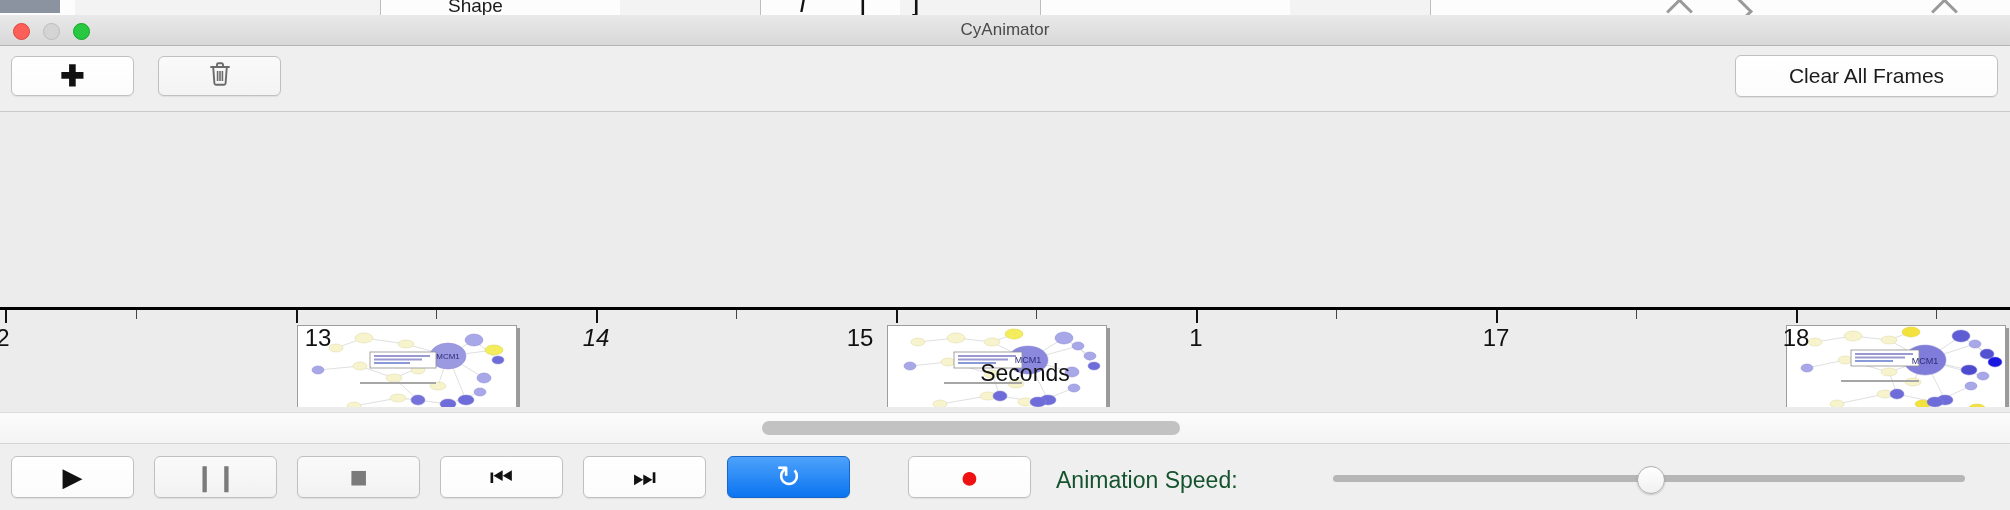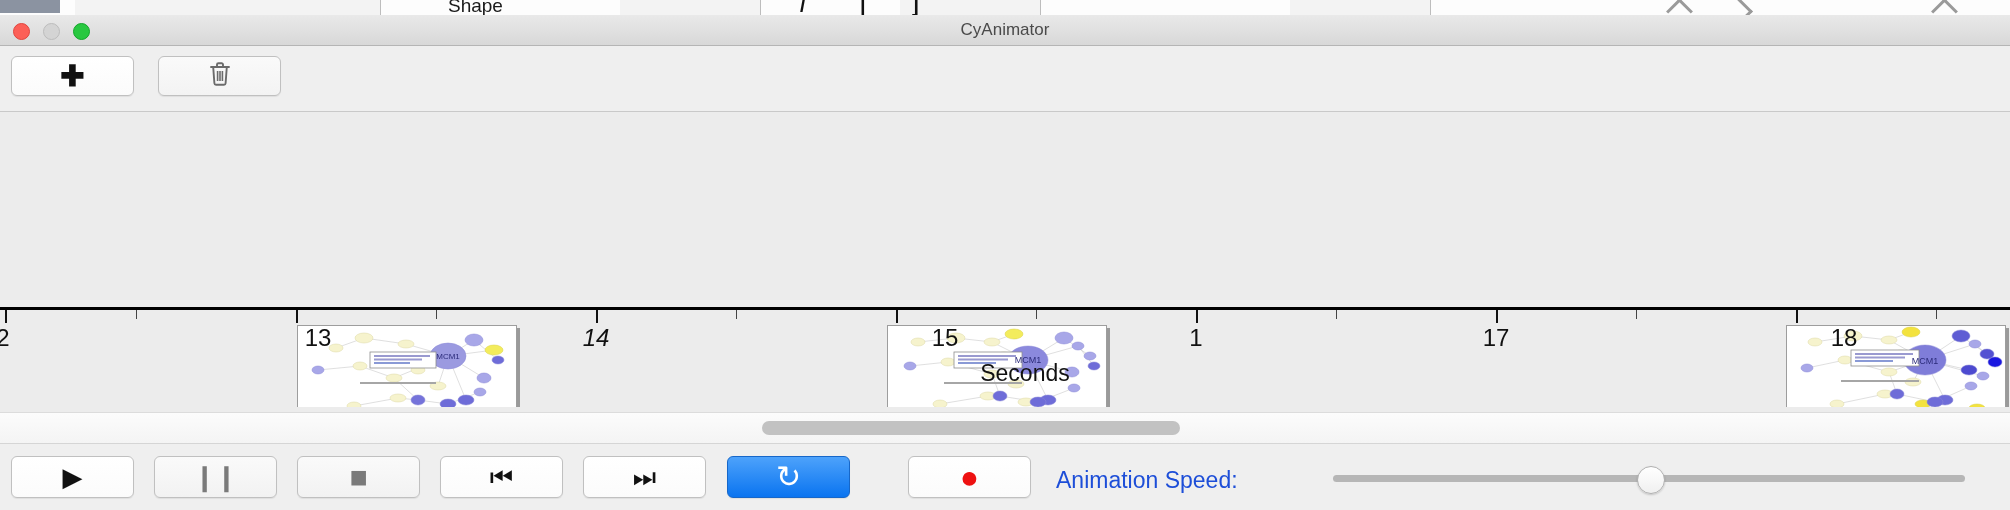--- a/index.html
+++ b/index.html
@@ -132,21 +132,21 @@
   #play-btn{left:11px;width:123px;}
   #pause-btn{left:154px;width:123px;}
   #stop-btn{left:297px;width:123px;}
   #prev-frame-btn{left:440px;width:123px;}
   #next-frame-btn{left:583px;width:123px;}
   #loop-btn{left:727px;width:123px;}
   #record-btn{left:908px;width:123px;}
   .glyph{font-size:26px;color:#111;line-height:1;}
   .glyph.grey{color:#7a7a7a;}
   .speed-label{
-    position:absolute;left:1056px;top:23px;font-size:23px;color:#1d4ed8;white-space:nowrap;
+    position:absolute;left:1056px;top:23px;font-size:23px;color:#14532d;white-space:nowrap;
   }
   .slider{
     position:absolute;left:1333px;top:31px;width:632px;height:7px;
     border-radius:4px;background:#b6b6b6;
   }
   .slider-thumb{
     position:absolute;left:1637px;top:22px;width:26px;height:26px;
     border-radius:50%;background:linear-gradient(to bottom,#ffffff,#f0f0f0);
     border:1px solid #b0b0b0;box-shadow:0 1px 2px rgba(0,0,0,.18);cursor:default;
   }
@@ -190,20 +190,21 @@
     <div class="btn flat" id="delete-frame-btn">
       <span class="trash-icon">
         <svg width="24" height="28" viewBox="0 0 24 28">
           <path d="M3 7 h18" stroke="#6b6b6b" stroke-width="1.9" fill="none" stroke-linecap="round"></path>
           <path d="M9 7 V4.6 a1.4 1.4 0 0 1 1.4-1.4 h3.2 A1.4 1.4 0 0 1 15 4.6 V7" stroke="#6b6b6b" stroke-width="1.9" fill="none"></path>
           <path d="M5.2 7 l1.2 16.2 a1.6 1.6 0 0 0 1.6 1.5 h8 a1.6 1.6 0 0 0 1.6-1.5 L18.8 7" stroke="#6b6b6b" stroke-width="1.9" fill="none" stroke-linejoin="round"></path>
           <path d="M9.6 11 v10 M12 11 v10 M14.4 11 v10" stroke="#6b6b6b" stroke-width="1.6"></path>
         </svg>
       </span>
     </div>
+    <div class="btn" id="clear-all-btn">Clear All Frames</div>
   </div>
 
   <div class="timeline">
 
     <div class="frame" style="left:297px;top:213px;">
       <svg width="218" height="96" viewBox="0 0 218 96">
         <rect width="218" height="96" fill="#ffffff"></rect>
         <g stroke="#c9c9c9" stroke-width="0.6" fill="none">
           <path d="M38 22 L66 12 M66 12 L108 18 M108 18 L150 30 M150 30 L176 14 M150 30 L196 24
                    M20 44 L62 40 M62 40 L96 52 M96 52 L150 30 M96 52 L120 74 M120 74 L150 78
@@ -350,24 +351,24 @@
     <div class="tick minor" style="left:436px;"></div>
     <div class="tick minor" style="left:736px;"></div>
     <div class="tick minor" style="left:1036px;"></div>
     <div class="tick minor" style="left:1336px;"></div>
     <div class="tick minor" style="left:1636px;"></div>
     <div class="tick minor" style="left:1936px;"></div>
 
     <div class="ticklabel" style="left:5px;transform:translateX(-65%);">2</div>
     <div class="ticklabel" style="left:296px;margin-left:22px;">13</div>
     <div class="ticklabel" style="left:596px;font-style:italic;">14</div>
-    <div class="ticklabel" style="left:945px;">15</div>
+    <div class="ticklabel" style="left:860px;">15</div>
     <div class="ticklabel" style="left:1196px;">1</div>
     <div class="ticklabel" style="left:1496px;">17</div>
-    <div class="ticklabel" style="left:1844px;">18</div>
+    <div class="ticklabel" style="left:1796px;">18</div>
 
     <div class="axis-title">Seconds</div>
   </div>
 
   <div class="scrollbar">
     <div class="scroll-thumb"></div>
   </div>
 
   <div class="controlbar">
     <div class="cbtn" id="play-btn">

